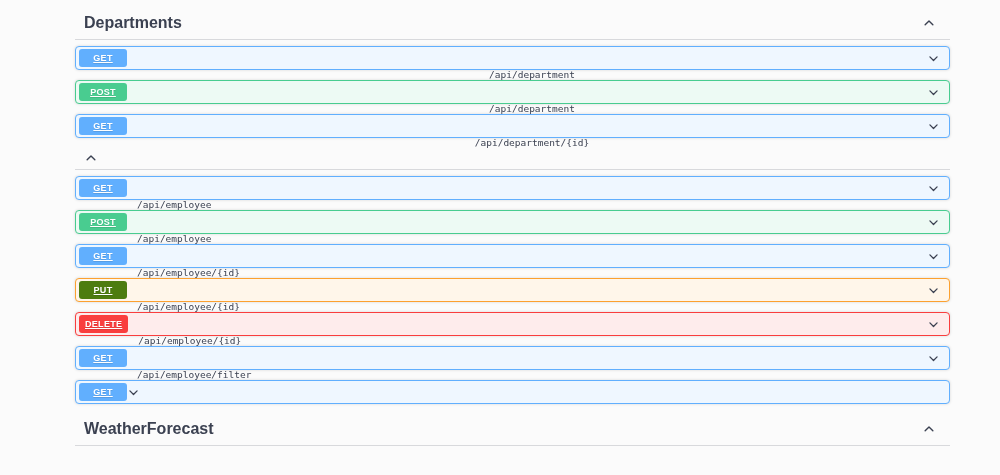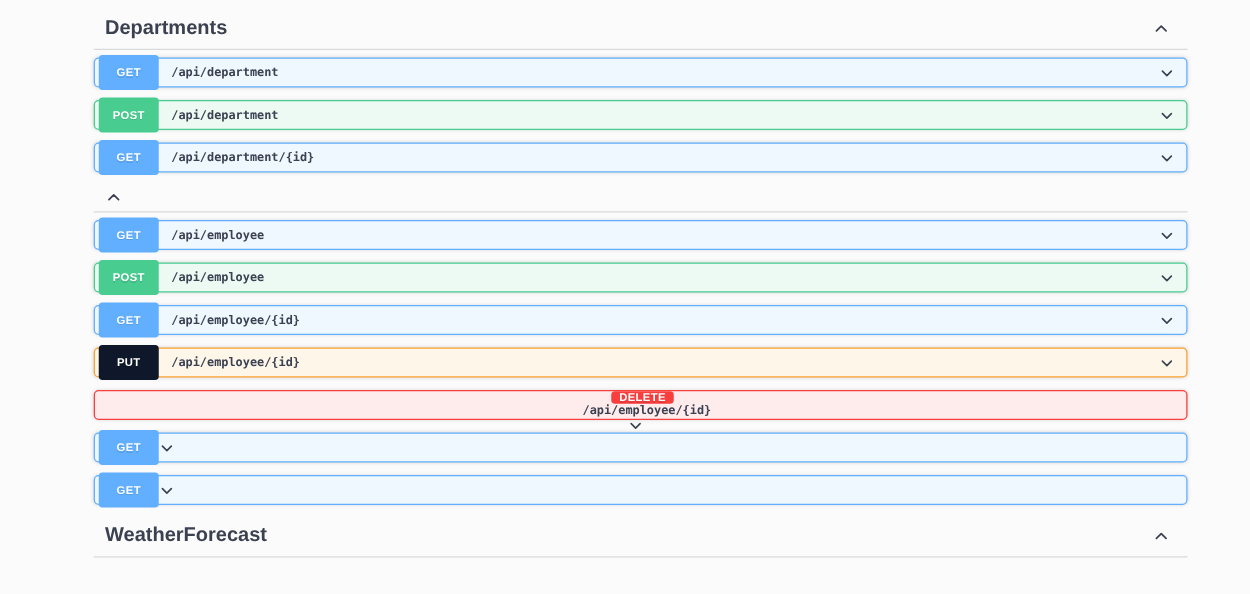--- a/index.html
+++ b/index.html
@@ -8,21 +8,21 @@
     background: #fbfbfb;
     overflow: hidden;
     font-family: "Liberation Sans", sans-serif;
   }
   .content {
     margin-left: 75px;
     width: 875px;
     padding-top: 8px;
   }
   .tag-section { margin-top: 6px; }
-  .tag-section:first-child { margin-top: 0; }
+  .tag-section:first-child { margin-top: 0; text-align: center; }
   .tag-header {
     display: flex;
     align-items: center;
     justify-content: space-between;
     padding: 3px 14px 4px 9px;
     border-bottom: 1px solid rgba(59,65,81,.18);
     cursor: pointer;
     margin-bottom: 6px;
   }
   .tag-title {
@@ -39,40 +39,42 @@
     border: 1px solid;
     border-radius: 4px;
     display: flex;
     align-items: center;
     margin-bottom: 10px;
     box-shadow: 0 0 3px rgba(0,0,0,.15);
     cursor: pointer;
   }
   .method-badge {
     min-width: 48px;
-    height: 28px;
+    height: 18px;
     margin-left: 3px;
     padding: 0 6px;
     border-radius: 3px;
     display: inline-flex;
     align-items: center;
     justify-content: center;
     color: #ffffff;
     font-size: 9px;
     font-weight: bold;
     letter-spacing: .3px;
     text-shadow: 0 1px 0 rgba(0,0,0,.1);
+    text-decoration: underline;
   }
   .endpoint-path {
     margin-left: 10px;
     font-family: "DejaVu Sans Mono", "Liberation Mono", monospace;
     font-size: 9.5px;
-    font-weight: bold;
+    font-weight: normal;
     color: #3b4151;
     flex: 1 1 auto;
+    margin-top: 32px;
   }
   .opblock .chevron { margin-right: 9px; }
 </style>
 </head>
 <body>
 
 <div class="content">
   <div class="tag-section">
     <div class="tag-header">
       <span class="tag-title">Departments</span>
@@ -148,41 +150,42 @@
     <span class="method-badge" style="background: rgb(97, 175, 254);">GET</span>
     <span class="endpoint-path">/api/employee/{id}</span>
     <span class="chevron">
       <svg width="13" height="13" viewBox="0 0 20 20">
         <path d="M4.5 7.5 L10 13 L15.5 7.5" fill="none" stroke="#3b4151" stroke-width="2" stroke-linecap="round" stroke-linejoin="round"></path>
       </svg>
     </span>
   </div>
 
   <div class="opblock" style="background: rgb(255, 246, 234); border-color: rgb(252, 161, 48);">
-    <span class="method-badge" style="background: #0f172a;">PUT</span>
+    <span class="method-badge" style="background: #4d7c0f;">PUT</span>
     <span class="endpoint-path">/api/employee/{id}</span>
     <span class="chevron">
       <svg width="13" height="13" viewBox="0 0 20 20">
         <path d="M4.5 7.5 L10 13 L15.5 7.5" fill="none" stroke="#3b4151" stroke-width="2" stroke-linecap="round" stroke-linejoin="round"></path>
       </svg>
     </span>
   </div>
 
-  <div class="opblock" style="background: rgb(254, 236, 236); border-color: rgb(249, 62, 62); flex-direction: column;">
+  <div class="opblock" style="background: rgb(254, 236, 236); border-color: rgb(249, 62, 62);">
     <span class="method-badge" style="background: rgb(249, 62, 62);">DELETE</span>
     <span class="endpoint-path">/api/employee/{id}</span>
     <span class="chevron">
       <svg width="13" height="13" viewBox="0 0 20 20">
         <path d="M4.5 7.5 L10 13 L15.5 7.5" fill="none" stroke="#3b4151" stroke-width="2" stroke-linecap="round" stroke-linejoin="round"></path>
       </svg>
     </span>
   </div>
 
   <div class="opblock" style="background: rgb(239, 247, 255); border-color: rgb(97, 175, 254);">
     <span class="method-badge" style="background: rgb(97, 175, 254);">GET</span>
+    <span class="endpoint-path">/api/employee/filter</span>
     <span class="chevron">
       <svg width="13" height="13" viewBox="0 0 20 20">
         <path d="M4.5 7.5 L10 13 L15.5 7.5" fill="none" stroke="#3b4151" stroke-width="2" stroke-linecap="round" stroke-linejoin="round"></path>
       </svg>
     </span>
   </div>
 </div>
   </div>
 
   <div class="tag-section">

